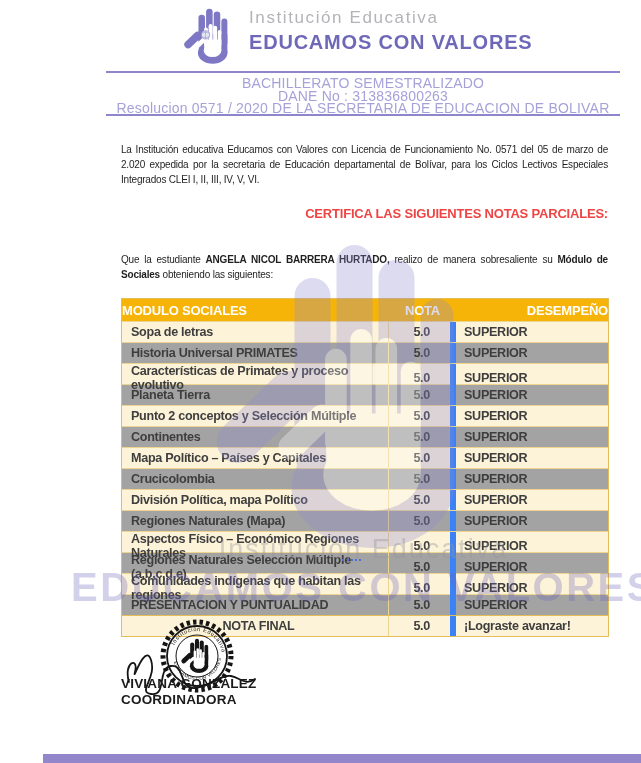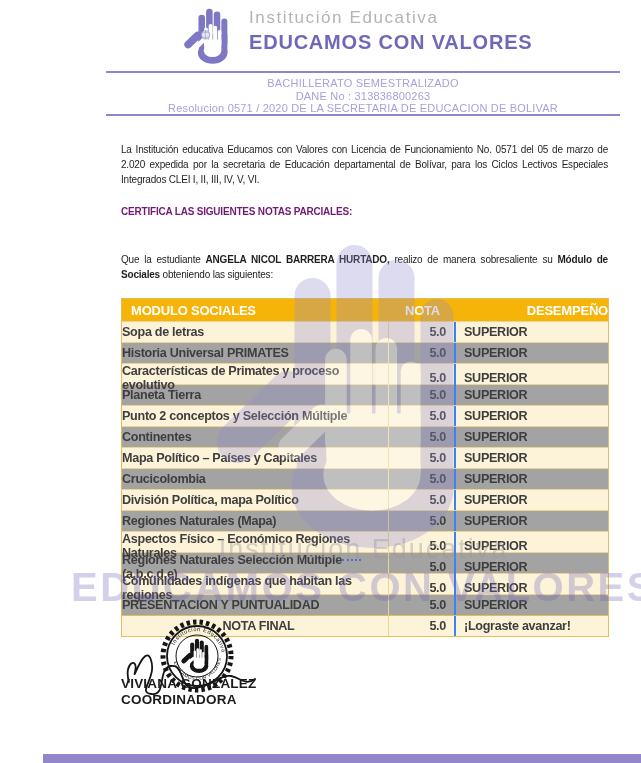--- a/index.html
+++ b/index.html
@@ -10,51 +10,51 @@
   
   .logo-hand{position:absolute;left:138px;top:6px;width:60px;height:60px;}
   .logo-text{position:absolute;left:206px;top:9px;line-height:1.1;}
   .logo-line1{font-size:17px;color:#b3b3b8;letter-spacing:1.6px;font-weight:400;}
   .logo-line2{font-size:20px;color:#6e68b8;font-weight:700;letter-spacing:.8px;margin-top:3px;}
   .rule{position:absolute;left:63px;width:514px;height:2px;background:#8d86ca;}
   .rule.r1{top:71px}
   .rule.r2{top:114px}
   .sub-block{
     position:absolute;left:63px;top:77px;width:514px;text-align:center;
-    color:#a7a1da;font-size:11px;line-height:12.5px;letter-spacing:.2px;font-stretch:condensed;
+    color:#a7a1da;font-size:14px;line-height:12.5px;letter-spacing:.2px;font-stretch:condensed;
   }
   
   .para{
     position:absolute;left:78px;width:487px;font-size:10px;line-height:1.52;
     text-align:justify;color:#1f1f1f;letter-spacing:-0.2px;font-stretch:condensed;
   }
   .p1{top:132px}
   .p2{top:242px}
   .certify{
-    position:absolute;left:78px;top:206px;width:487px;text-align:left;
-    font-size:10px;font-weight:700;color:#701a75;letter-spacing:-0.2px;font-stretch:condensed;
+    position:absolute;left:78px;top:206px;width:487px;text-align:right;
+    font-size:13px;font-weight:700;color:#ef4444;letter-spacing:-0.2px;font-stretch:condensed;
   }
   .b{font-weight:700;}
   
   .grades{position:absolute;left:78px;top:298px;width:486px;border:1px solid #e2bd58;}
   .thead{
     display:grid;grid-template-columns:267px 67px 1fr;height:22px;align-items:center;
     background:#f7b408;color:#fff;font-weight:700;font-size:13px;letter-spacing:-0.2px;font-stretch:condensed;
   }
-  .thead .h-mod{padding-left:9px;}
+  .thead .h-mod{}
   .thead .h-nota{text-align:center;}
   .thead .h-des{padding-left:8px;text-align:right;}
   .trow{
     display:grid;grid-template-columns:267px 67px 1fr;height:20px;align-items:center;
     background:#a3a3a3;font-size:12.6px;font-weight:700;color:#3e3e3e;
     letter-spacing:-0.3px;font-stretch:condensed;border-top:1px solid #eed491;
   }
   .trow.alt{background:#fdf3d8;}
-  .tcell-mod{padding-left:0;border-right:1px solid #eed491;height:100%;display:flex;align-items:center;}
-  .tcell-nota{text-align:center;padding-right:8px;border-right:2px solid #3b82f6;height:100%;display:flex;align-items:center;justify-content:flex-end;}
+  .tcell-mod{padding-left:9px;border-right:1px solid #eed491;height:100%;display:flex;align-items:center;}
+  .tcell-nota{text-align:center;padding-right:20px;border-right:6px solid #3b82f6;height:100%;display:flex;align-items:center;justify-content:flex-end;}
   .tcell-des{padding-left:8px;}
   .trow.final{background:#fdf3d8;border-top:1px solid #e2bd58;}
   .trow.final .tcell-mod{justify-content:center;padding-left:7px;}
   
   .watermark{position:absolute;inset:0;pointer-events:none;}
   .wm-hand{position:absolute;left:168px;top:230px;width:305px;height:330px;opacity:.30;}
   .wm-t1{
     position:absolute;left:0;top:534px;width:641px;text-align:center;font-size:27px;
     color:rgba(150,150,158,.40);letter-spacing:2px;white-space:nowrap;
   }

